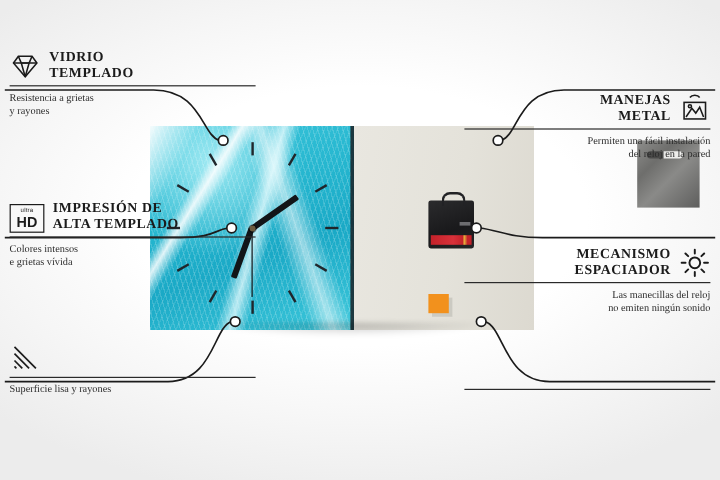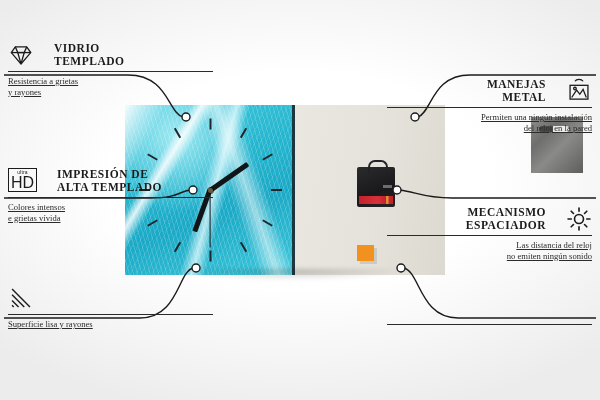--- a/index.html
+++ b/index.html
@@ -66,38 +66,38 @@
   }
   #mech-dots{position:absolute;right:3px;top:18px;width:9px;height:3px;background:#6d6d70;}
   #spacer-foam{
     position:absolute;left:62px;top:140px;width:17px;height:16px;
     background:#f2911d;box-shadow:3px 3px 0 rgba(0,0,0,.10);
   }
   
   .feature{position:absolute;width:205px;}
   .feature.left{left:8px;text-align:left;}
   .feature.right{right:8px;text-align:right;margin-top:36px;}
-  .f-head{display:flex;align-items:flex-start;gap:20px;}
+  .f-head{display:flex;align-items:flex-end;gap:7px;}
   .feature.right .f-head{flex-direction:row-reverse;}
   .f-title{
     font-size:11.5px;line-height:13px;letter-spacing:.5px;font-weight:bold;
     color:#1b1b1b;font-variant:small-caps;white-space:pre-line;
   }
   .f-rule{height:1px;background:#2a2a2a;margin:3px 0 4px 0;}
   .f-desc{
-    font-size:8.6px;line-height:10.5px;color:#2b2b2b;white-space:pre-line;text-decoration:underline;
+    font-size:8.6px;line-height:10.5px;color:#2b2b2b;white-space:pre-line;
   }
   .ico{width:26px;height:26px;flex:0 0 26px;display:block;}
   .ico svg{display:block;width:26px;height:26px;}
   .hd-box{
     width:27px;height:22px;border:1.4px solid #1b1b1b;flex:0 0 27px;
     display:flex;flex-direction:column;align-items:center;justify-content:center;line-height:1;
   }
   .hd-small{font-size:5px;letter-spacing:.2px;color:#1b1b1b;font-family:"Liberation Sans",sans-serif;}
-  .hd-big{font-size:16px;font-weight:normal;color:#1b1b1b;font-family:"Liberation Sans",sans-serif;}
+  .hd-big{font-size:12px;font-weight:bold;color:#1b1b1b;font-family:"Liberation Sans",sans-serif;}
   #links{position:absolute;left:0;top:0;width:600px;height:400px;pointer-events:none;}
 </style>
 </head>
 <body>
 
 <div id="stage">
 
   <div id="product">
     <div class="panel" id="face">
       <div id="ticks">
@@ -212,40 +212,40 @@
               <rect x="5" y="9" width="22" height="17"></rect>
           <path d="M7 24 L13 15 L17 20 L21 14 L25 24"></path>
               <circle cx="11" cy="13" r="1.6"></circle>
         </g>
           </svg>
       </span>
       <span class="f-title">MANEJAS
 METAL</span>
     </div>
     <div class="f-rule"></div>
-    <div class="f-desc">Permiten una ningún instalación
+    <div class="f-desc">Permiten una fácil instalación
 del reloj en la pared</div>
   </div>
 
   <div class="feature right" style="top:170px">
     <div class="f-head">
       <span class="ico">
         <svg viewBox="0 0 32 32">
             <g fill="none" stroke="#1b1b1b" stroke-width="2">
           <circle cx="16" cy="16" r="5.5"></circle>
           <path d="M16 2.5 v4 M16 25.5 v4 M2.5 16 h4 M25.5 16 h4
                    M6.4 6.4 l2.8 2.8 M22.8 22.8 l2.8 2.8 M25.6 6.4 l-2.8 2.8 M9.2 22.8 l-2.8 2.8" stroke-linecap="round"></path>
         </g>
           </svg>
       </span>
       <span class="f-title">MECANISMO
 ESPACIADOR</span>
     </div>
     <div class="f-rule"></div>
-    <div class="f-desc">Las distancia del reloj
+    <div class="f-desc">Las manecillas del reloj
 no emiten ningún sonido</div>
   </div>
 
   <div class="feature right" style="top:285px">
     <div class="f-rule"></div>
   </div>
 
 </div>
 
 </body></html>

